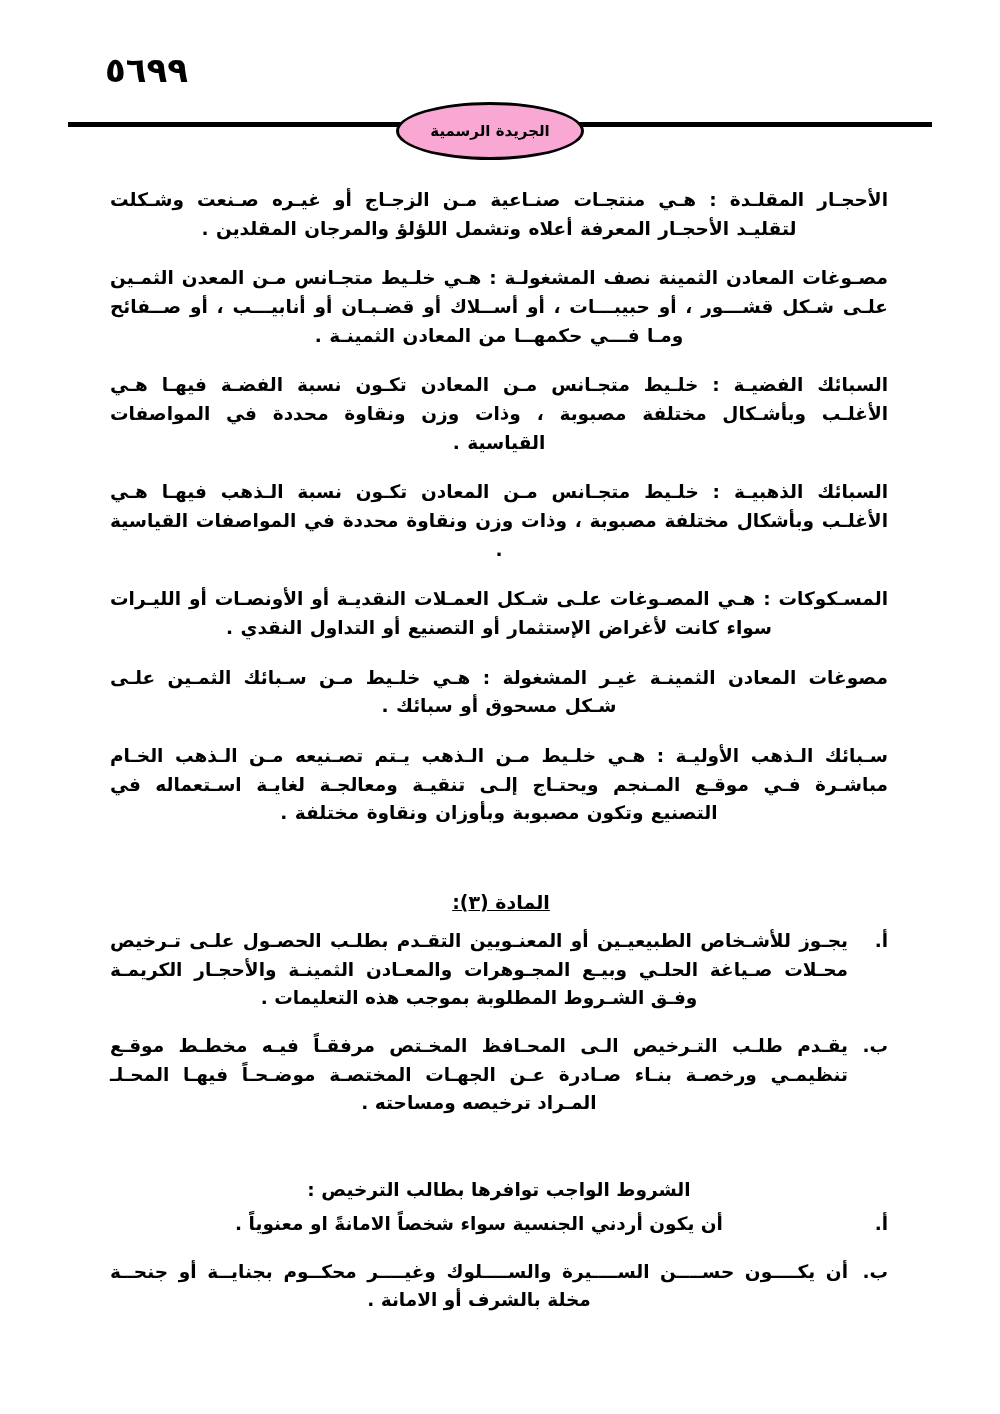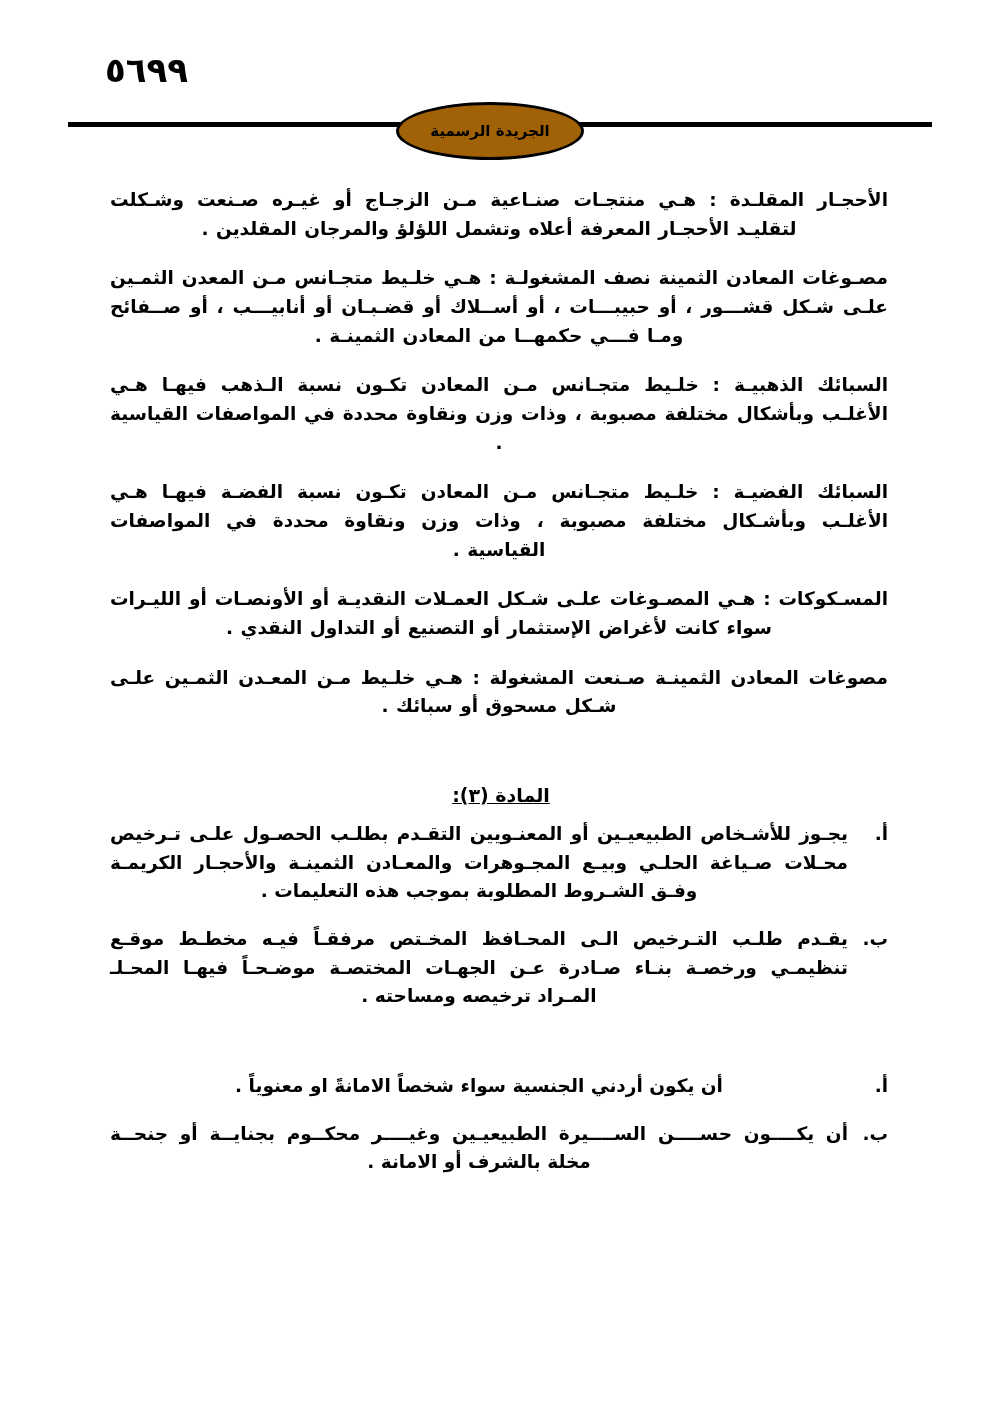--- a/index.html
+++ b/index.html
@@ -42,21 +42,21 @@
     background: #000;
   }
   .header-badge {
     position: absolute;
     top: 102px;
     left: 396px;
     width: 182px;
     height: 52px;
     border: 3px solid #000;
     border-radius: 50% / 50%;
-    background: #a16207;
+    background: #f9a8d4;
     display: flex;
     align-items: center;
     justify-content: center;
   }
   .header-badge span {
     font-size: 15px;
     font-weight: bold;
   }
 
   
@@ -133,24 +133,25 @@
   <div class="header-rule"></div>
 
   <div class="header-badge">
     <span>الجريدة الرسمية</span>
   </div>
 
   <div class="content">
 
     <p class="para">الأحجـار المقلـدة : هـي منتجـات صنـاعية مـن الزجـاج أو غيـره صـنعت وشـكلت لتقليـد الأحجـار المعرفة أعلاه وتشمل اللؤلؤ والمرجان المقلدين .</p>
     <p class="para">مصـوغات المعادن الثمينة نصف المشغولـة : هـي خلـيط متجـانس مـن المعدن الثمـين علـى شـكل قشـــور ، أو حبيبـــات ، أو أســلاك أو قضـبـان أو أنابيـــب ، أو صــفائح ومـا فـــي حكمهــا من المعادن الثمينـة .</p>
+    <p class="para">السبائك الفضيـة : خلـيط متجـانس مـن المعادن تكـون نسبة الفضـة فيهـا هـي الأغلـب وبأشـكال مختلفة مصبوبة ، وذات وزن ونقاوة محددة في المواصفات القياسية .</p>
     <p class="para">السبائك الذهبيـة : خلـيط متجـانس مـن المعادن تكـون نسبة الـذهب فيهـا هـي الأغلـب وبأشكال مختلفة مصبوبة ، وذات وزن ونقاوة محددة في المواصفات القياسية .</p>
-    <p class="para">السبائك الفضيـة : خلـيط متجـانس مـن المعادن تكـون نسبة الفضـة فيهـا هـي الأغلـب وبأشـكال مختلفة مصبوبة ، وذات وزن ونقاوة محددة في المواصفات القياسية .</p>
     <p class="para">المسـكوكات : هـي المصـوغات علـى شـكل العمـلات النقديـة أو الأونصـات أو الليـرات سواء كانت لأغراض الإستثمار أو التصنيع أو التداول النقدي .</p>
-    <p class="para">مصوغات المعادن الثمينـة صـنعت المشغولة : هـي خلـيط مـن المعـدن الثمـين علـى شـكل مسحوق أو سبائك .</p>
+    <p class="para">مصوغات المعادن الثمينـة غيـر المشغولة : هـي خلـيط مـن سـبائك الثمـين علـى شـكل مسحوق أو سبائك .</p>
+    <p class="para">سـبائك الـذهب الأوليـة : هـي خلـيط مـن الـذهب يـتم تصـنيعه مـن الـذهب الخـام مباشـرة فـي موقـع المـنجم ويحتـاج إلـى تنقيـة ومعالجـة لغايـة اسـتعماله في التصنيع وتكون مصبوبة وبأوزان ونقاوة مختلفة .</p>
 
     <div class="gap-big"></div>
 
     <div class="article-head">
       <span>المادة (٣):</span>
     </div>
 
     <ul class="items">
       <li>
         <span class="marker">أ.</span>
@@ -158,26 +159,27 @@
       </li>
       <li>
         <span class="marker">ب.</span>
         <span class="itxt">يقـدم طلـب التـرخيص الـى المحـافظ المخـتص مرفقـاً فيـه مخطـط موقـع تنظيمـي ورخصـة بنـاء صـادرة عـن الجهـات المختصـة موضـحـاً فيهـا المحـلـ المـراد ترخيصه ومساحته .</span>
       </li>
     </ul>
 
     <div class="gap-big"></div>
 
 
+    <p class="plain-line">الشروط الواجب توافرها بطالب الترخيص :</p>
 
     <ul class="items tight">
       <li>
         <span class="marker">أ.</span>
         <span class="itxt">أن يكون أردني الجنسية سواء شخصاً الامانةً او معنوياً .</span>
       </li>
       <li>
         <span class="marker">ب.</span>
-        <span class="itxt">أن يكــــون حســــن الســــيرة الطبيعيـين وغيــــر محكــوم بجنايــة أو جنحــة مخلة بالشرف أو الامانة .</span>
+        <span class="itxt">أن يكــــون حســــن الســــيرة والســــلوك وغيــــر محكــوم بجنايــة أو جنحــة مخلة بالشرف أو الامانة .</span>
       </li>
     </ul>
 
   </div>
 </div>
 
 </body></html>

